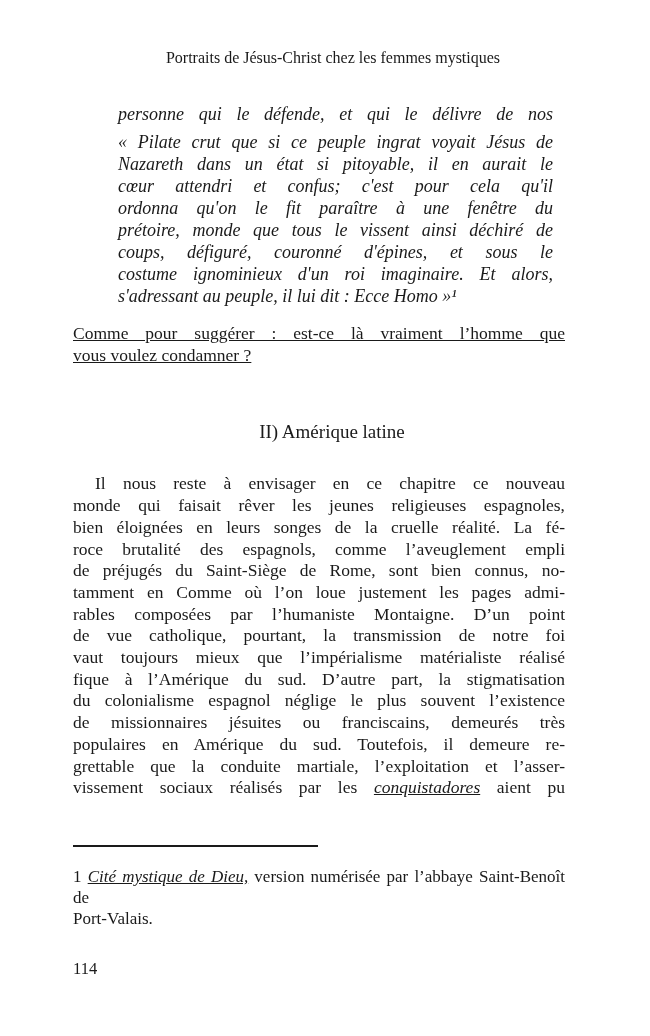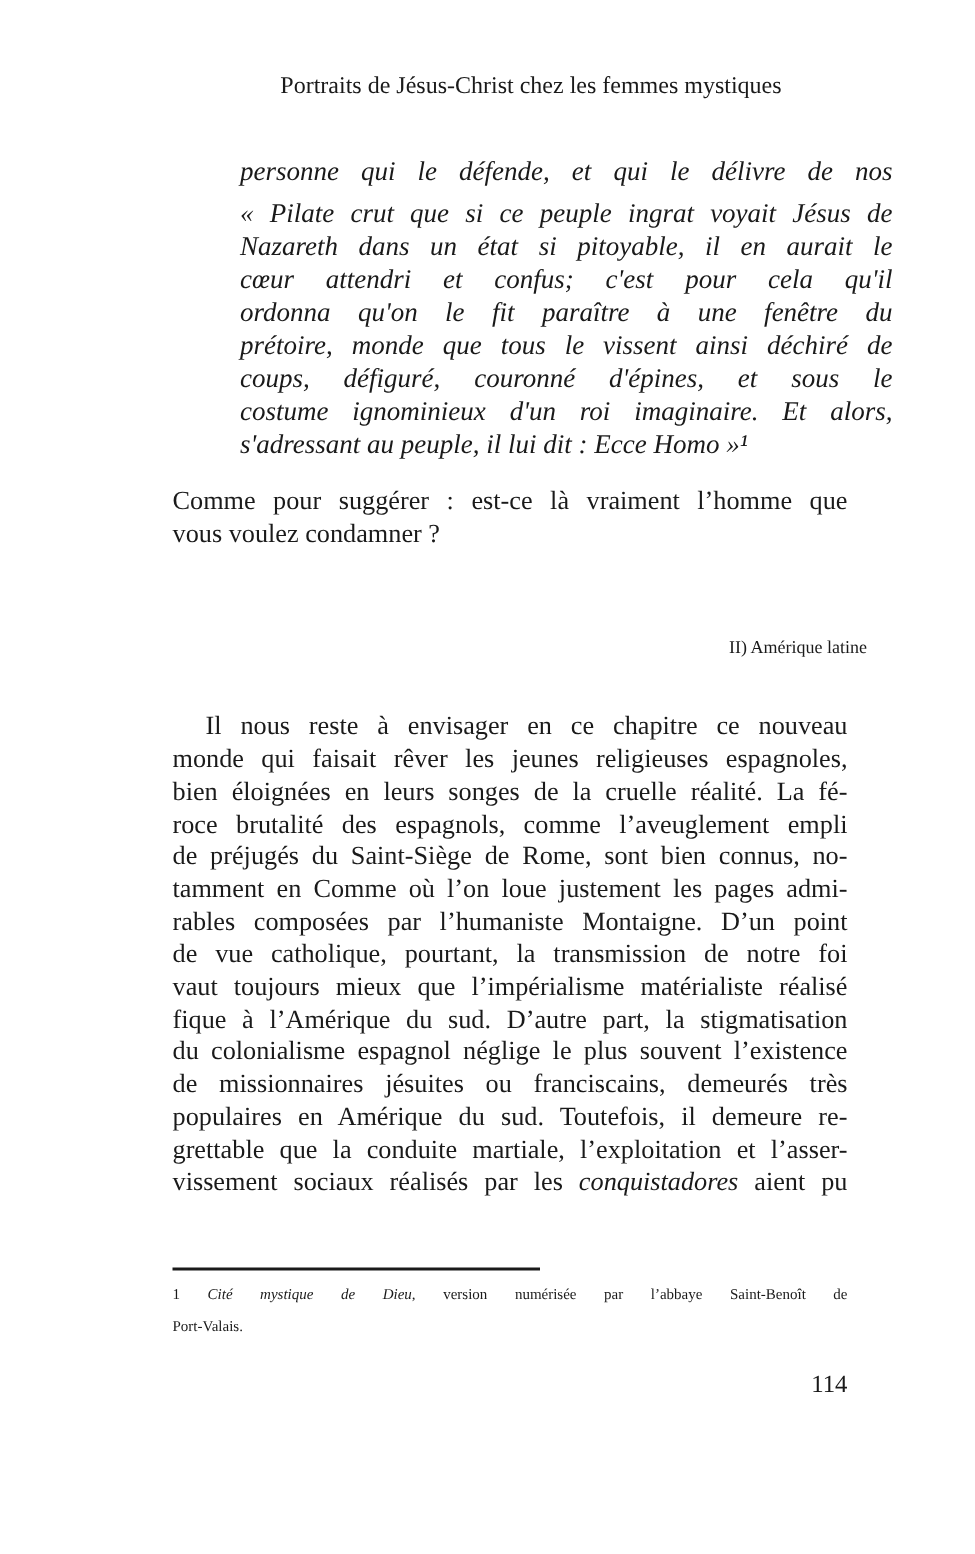--- a/index.html
+++ b/index.html
@@ -4,80 +4,81 @@
 <title>Document</title>
 <style>
   html, body { margin: 0; padding: 0; background: #ffffff; }
   .page {
     width: 650px;
     height: 980px;
     box-sizing: border-box;
     background: #ffffff;
     color: #1a1a1a;
     font-family: "Liberation Serif", "DejaVu Serif", serif;
-    padding: 48px 85px 0 115px;
+    padding: 48px 85px 0 73px;
     position: relative;
     overflow: hidden;
     border-radius: 13px;
     -webkit-font-smoothing: antialiased;
   }
   .running-header {
     font-size: 16px;
     line-height: 19px;
     text-align: center;
     transform: translateX(14px);
     white-space: nowrap;
   }
   .line { text-align: justify; text-align-last: justify; }
   .line.unjust { text-align-last: left; }
-  .it { font-style: italic; }
+  .it { font-style: italic; text-decoration: underline; }
 
   .quote-block {
     margin: 36px 0 16px 45px;
     width: 435px;
     font-style: italic;
     font-size: 18px;
     line-height: 22px;
   }
   .quote-p2 { margin-top: 6px; }
 
   .body-p1 {
     font-size: 17.5px;
     line-height: 21.7px;
+    text-decoration: underline;
   }
   .section-heading {
     margin-top: 55px;
-    font-size: 12px;
+    font-size: 19px;
     line-height: 21px;
-    text-align: right;
+    text-align: center;
     transform: translateX(13px);
   }
   .body-p2 {
     margin-top: 31px;
     font-size: 17.5px;
     line-height: 21.7px;
   }
   .body-p2 .line:first-child { text-indent: 22px; }
 
   .footnote-rule {
     margin-top: 46px;
     width: 245px;
     height: 2px;
     background: #1a1a1a;
   }
   .footnote {
-    margin-top: 6px;
-    font-size: 10px;
+    margin-top: 19px;
+    font-size: 17px;
     line-height: 21px;
   }
   .page-number {
-    margin-top: 18px;
+    margin-top: 30px;
     font-size: 16.5px;
     line-height: 20px;
-    text-align: right;
+    text-align: left;
   }
 </style>
 </head>
 <body>
 
 <div class="page">
 
   <div class="running-header">Portraits de Jésus-Christ chez les femmes mystiques</div>
 
   <div class="quote-block">

